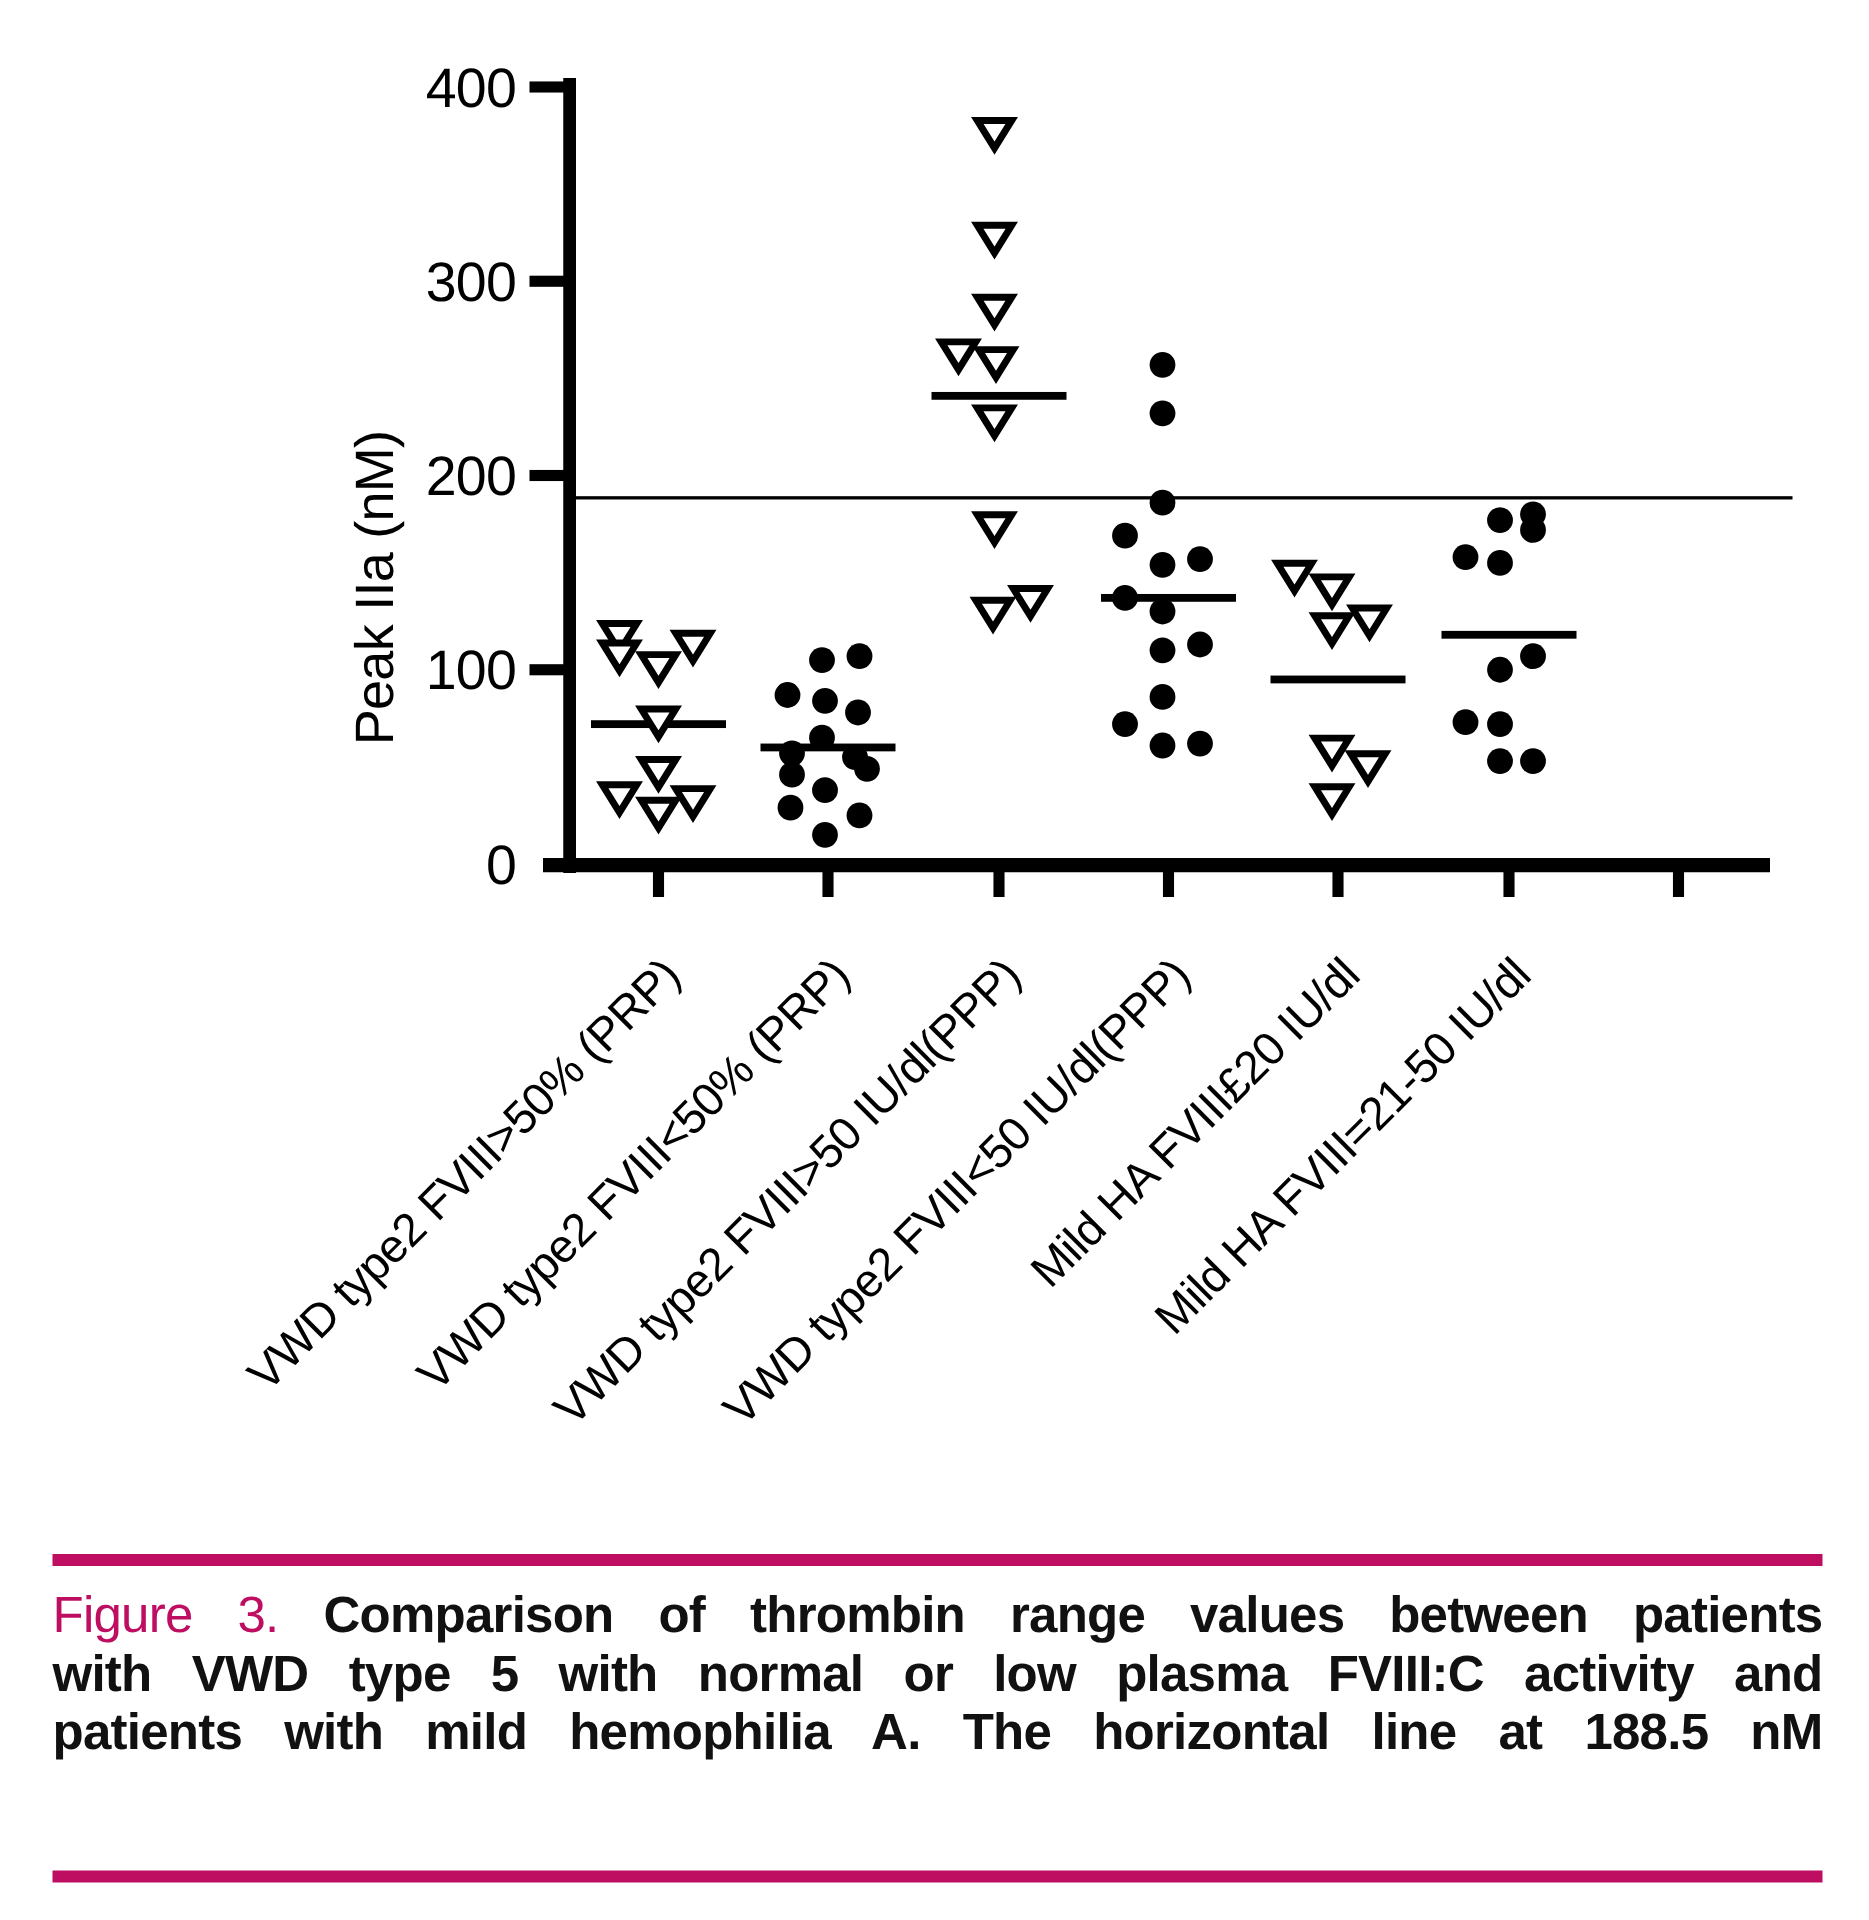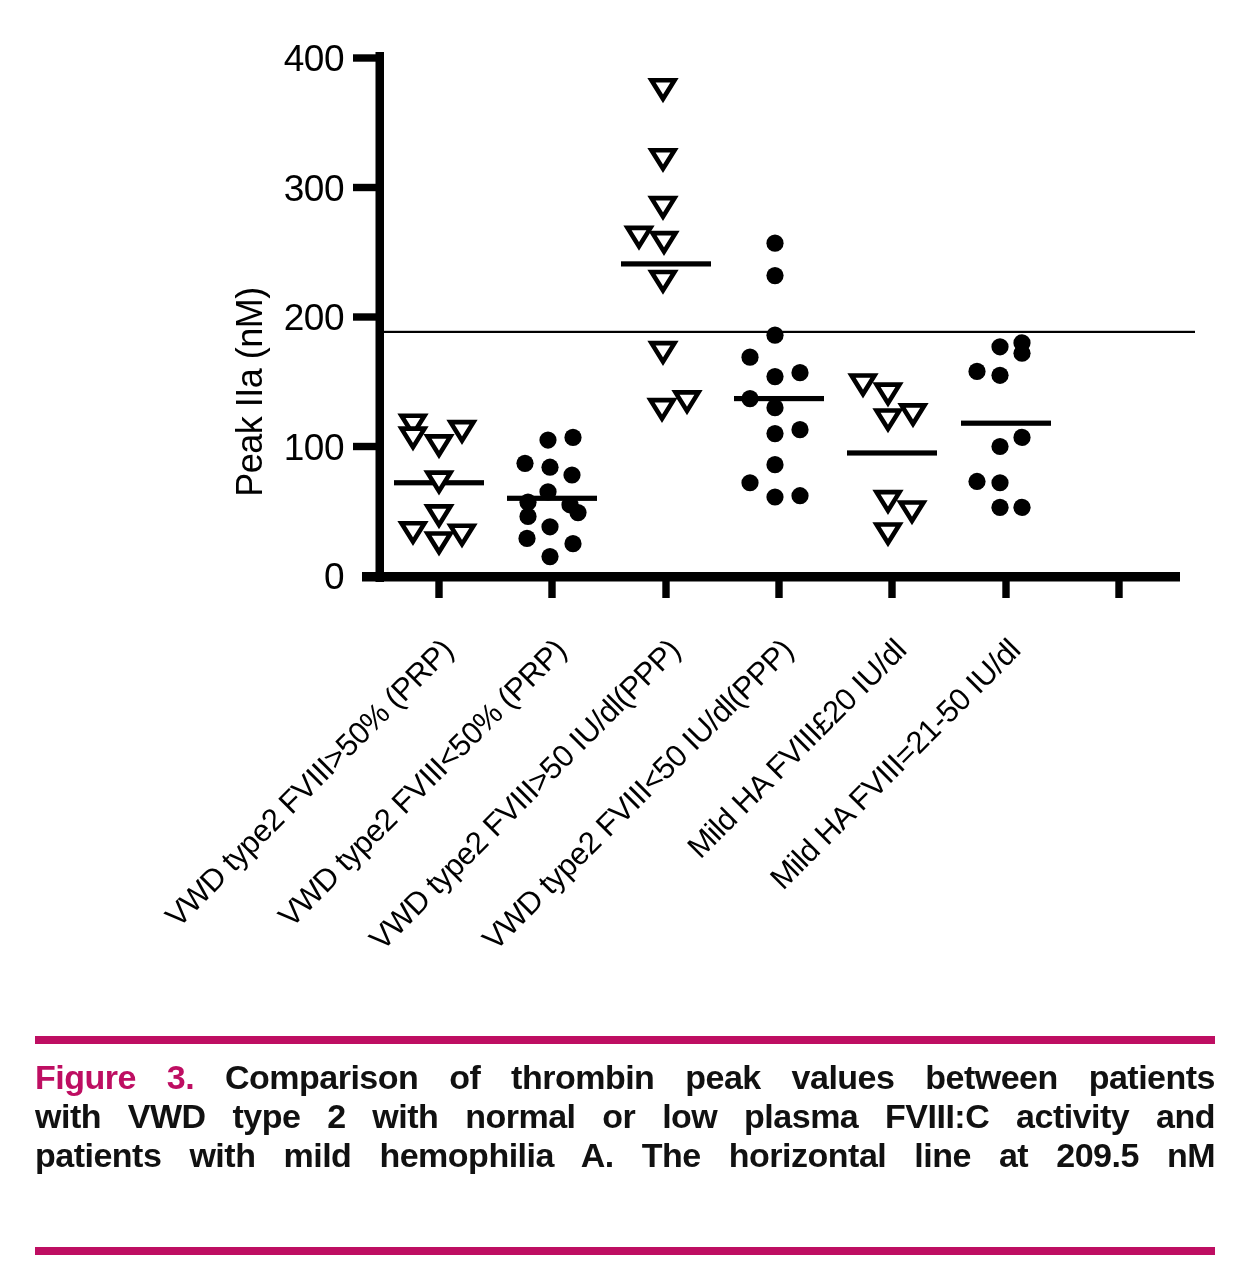--- a/index.html
+++ b/index.html
@@ -5,21 +5,21 @@
   html,body{margin:0;padding:0;background:#fff;}
   .figure{position:relative;width:1246px;height:1280px;background:#fff;overflow:hidden;
           font-family:"Liberation Sans",sans-serif;}
   #chart-svg{position:absolute;left:0;top:0;}
   #chart-svg text{font-family:"Liberation Sans",sans-serif;fill:#000;letter-spacing:-0.5px;}
   .rule{position:absolute;left:35px;width:1180px;height:8px;}
   .caption{position:absolute;left:35px;top:1058px;width:1180px;
            font-size:34px;font-weight:bold;line-height:39px;letter-spacing:-0.5px;color:#111;}
   .cl{text-align:justify;}
   .cl.j{text-align-last:justify;}
-  .flabel{font-weight:bold;}
+  .flabel{font-weight:normal;}
 </style>
 </head>
 <body>
 
 <div class="figure">
 
   <svg id="chart-svg" viewBox="0 0 1246 1010" width="1246" height="1010">
       <rect x="384" y="330.7925" width="811" height="2.2" fill="#000"></rect>
       <rect x="375.5" y="52" width="8.5" height="530" fill="#000"></rect>
       <rect x="362" y="572" width="818" height="9.5" fill="#000"></rect>
@@ -114,19 +114,19 @@
       <circle cx="977" cy="481.46500000000003" r="8.6" fill="#000"></circle>
       <circle cx="1000" cy="482.76" r="8.6" fill="#000"></circle>
       <circle cx="1000" cy="507.365" r="8.6" fill="#000"></circle>
       <circle cx="1022" cy="507.365" r="8.6" fill="#000"></circle>
       <text x="1022" y="652" text-anchor="end" font-size="31" transform="rotate(-45 1022 652)">Mild HA FVIII=21-50 IU/dl</text>
     </svg>
 
   <div class="rule" style="top: 1036px; background: rgb(190, 14, 98);"></div>
 
   <div class="caption">
-    <div class="cl j"><span class="flabel" style="color: rgb(190, 14, 98);">Figure 3.</span> <span>Comparison of thrombin peak values between patients</span></div>
-    <div class="cl j">with VWD type 2 with normal or low plasma FVIII:C activity and</div>
-    <div class="cl j">patients with mild hemophilia A. The horizontal line at 209.5 nM</div>
+    <div class="cl j"><span class="flabel" style="color: rgb(190, 14, 98);">Figure 3.</span> <span>Comparison of thrombin range values between patients</span></div>
+    <div class="cl j">with VWD type 5 with normal or low plasma FVIII:C activity and</div>
+    <div class="cl j">patients with mild hemophilia A. The horizontal line at 188.5 nM</div>
   </div>
 
   <div class="rule" style="top: 1247px; background: rgb(190, 14, 98);"></div>
 </div>
 
 </body></html>

